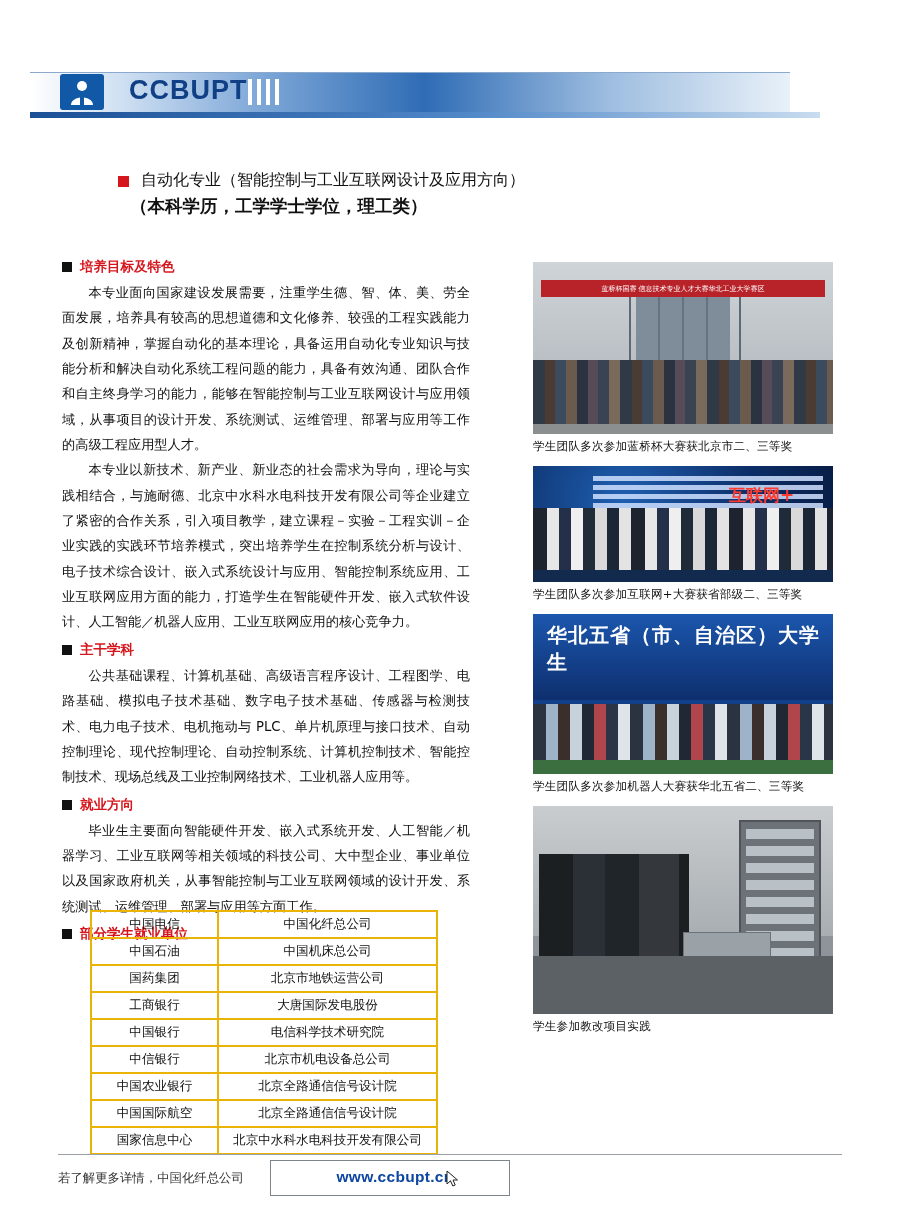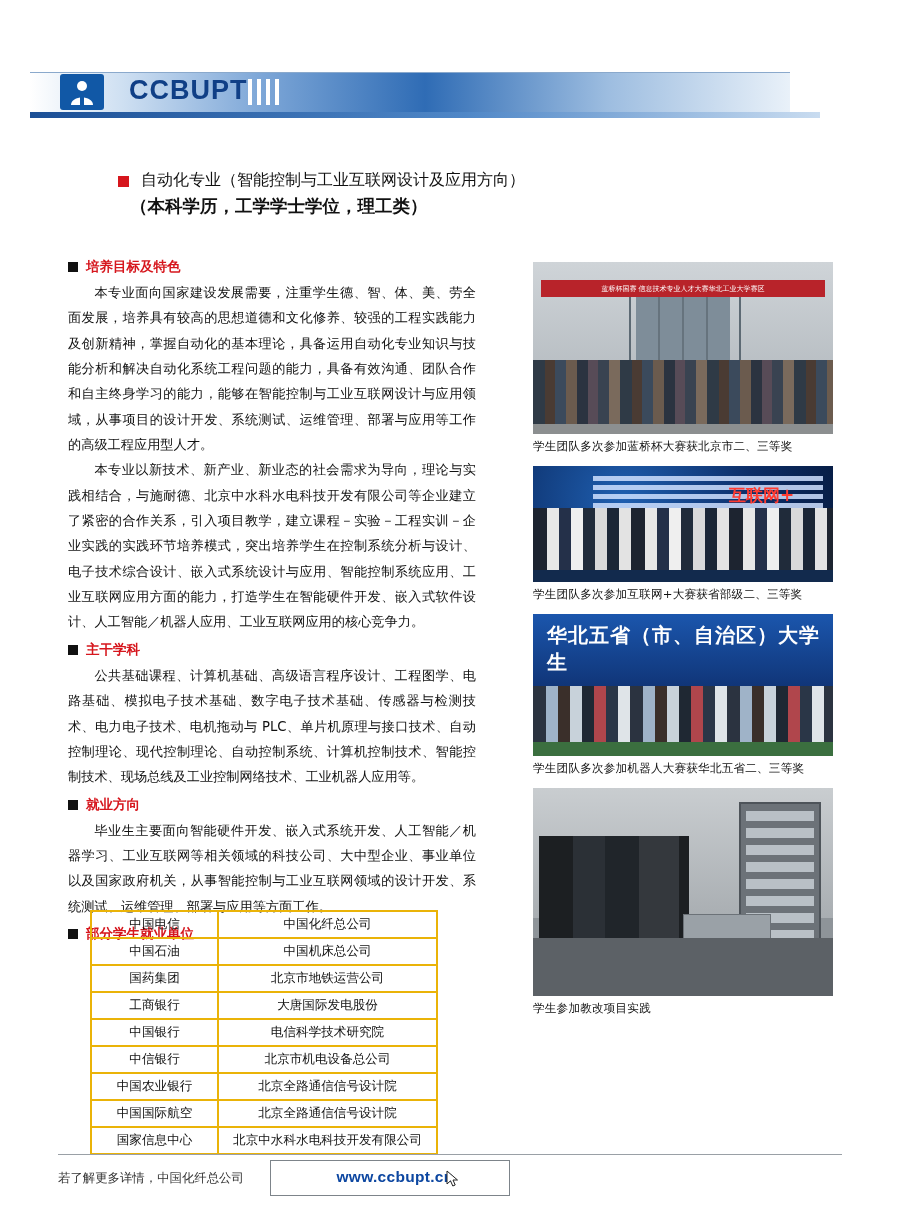--- a/index.html
+++ b/index.html
@@ -46,21 +46,21 @@
   
   .title-block{position:absolute;left:118px;top:168px;width:640px;}
   .title-row{display:flex;align-items:flex-start;}
   .sq{width:11px;height:11px;background:#d6161d;margin-top:8px;margin-right:12px;flex:0 0 auto;}
   .title-text{font-size:16px;font-weight:normal;line-height:1.55;color:#111;
     font-family:"DejaVu Sans",sans-serif;}
   .title-sub{font-size:17.5px;font-weight:bold;color:#111;margin-left:12px;line-height:1.55;
     font-family:"DejaVu Sans",sans-serif;}
 
   
-  .left-col{position:absolute;left:68px;top:252px;width:420px;}
+  .left-col{position:absolute;left:62px;top:252px;width:420px;}
   .sec-head{display:flex;align-items:center;margin:6px 0 4px 0;}
   .sec-head .mk{width:10px;height:10px;background:#111;margin-right:8px;flex:0 0 auto;}
   .sec-head .tx{color:#d6161d;font-weight:bold;font-size:13.5px;
     font-family:"DejaVu Sans",sans-serif;}
   .para{
     font-size:13.2px;line-height:1.92;text-align:justify;text-justify:inter-ideograph;
     color:#111;font-family:"DejaVu Sans",sans-serif;margin:0 12px 0 0;
   }
   .para.indent{text-indent:2em;}
 
@@ -113,21 +113,21 @@
   .p2 .txt i{display:block;height:5px;background:#cfe0ff;margin-bottom:4px;opacity:.85;}
   .p2 .red{position:absolute;left:196px;top:18px;font-size:17px;font-weight:bold;color:#ff3b30;
     font-family:"DejaVu Sans",sans-serif;}
   .p2 .ppl{position:absolute;left:0;bottom:0;width:300px;height:74px;
     background:repeating-linear-gradient(to right,
       #1d2430 0 14px,#e7e7e7 14px 26px,#243049 26px 38px,#efefef 38px 50px,
       #202b3a 50px 62px,#d9d9d9 62px 74px,#1b2636 74px 86px,#e3e3e3 86px 98px);}
   .p2 .stage{position:absolute;left:0;bottom:0;width:300px;height:12px;background:#122a4d;}
 
   
-  .p3{height:142px;background:#123f8a;}
+  .p3{height:160px;background:#123f8a;}
   .p3 .bg{position:absolute;left:0;top:0;width:300px;height:86px;
     background:linear-gradient(#1b56ad,#0e2f6e);}
   .p3 .title{position:absolute;left:14px;top:8px;font-size:20px;font-weight:bold;color:#ffffff;
     font-family:"DejaVu Sans",sans-serif;letter-spacing:1px;}
   .p3 .ppl{position:absolute;left:0;bottom:0;width:300px;height:70px;
     background:repeating-linear-gradient(to right,
       #2b3340 0 13px,#9fb3c8 13px 25px,#3a2f2a 25px 37px,#c8d2da 37px 49px,
       #1f2833 49px 61px,#b0464c 61px 73px,#2a3647 73px 85px,#dfe4e8 85px 97px);}
   .p3 .floor{position:absolute;left:0;bottom:0;width:300px;height:14px;background:#3b6f3f;}
 

